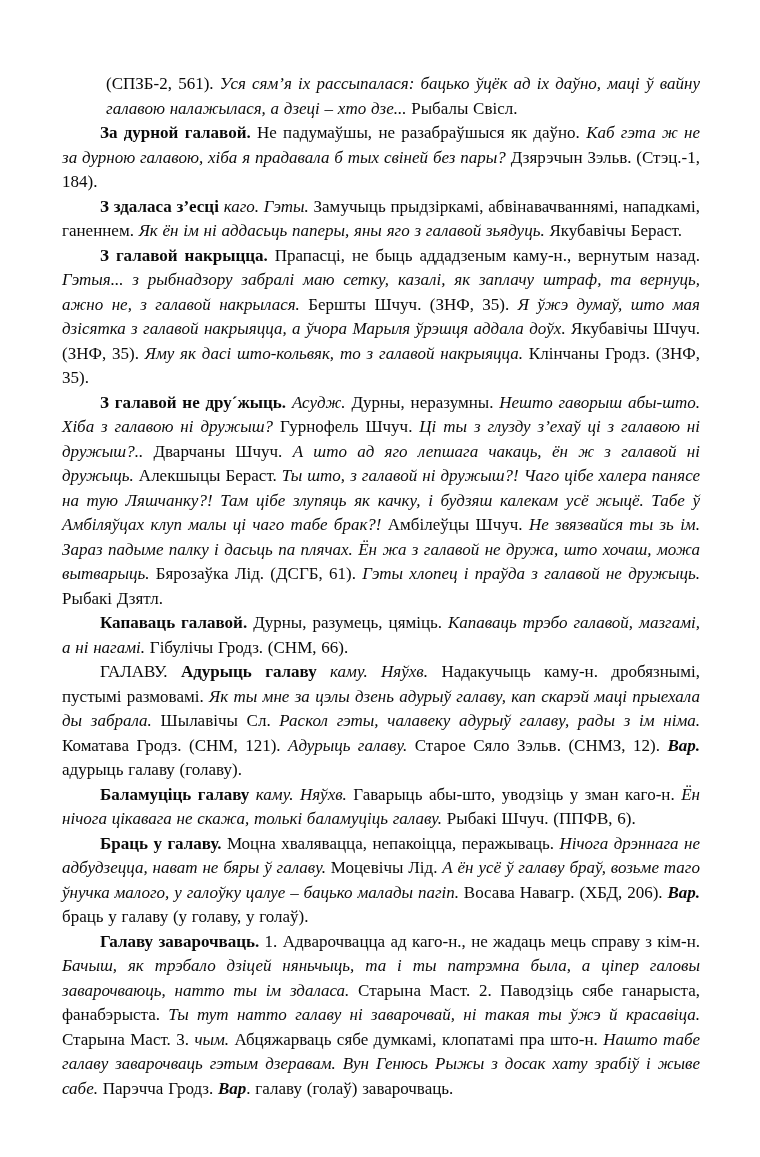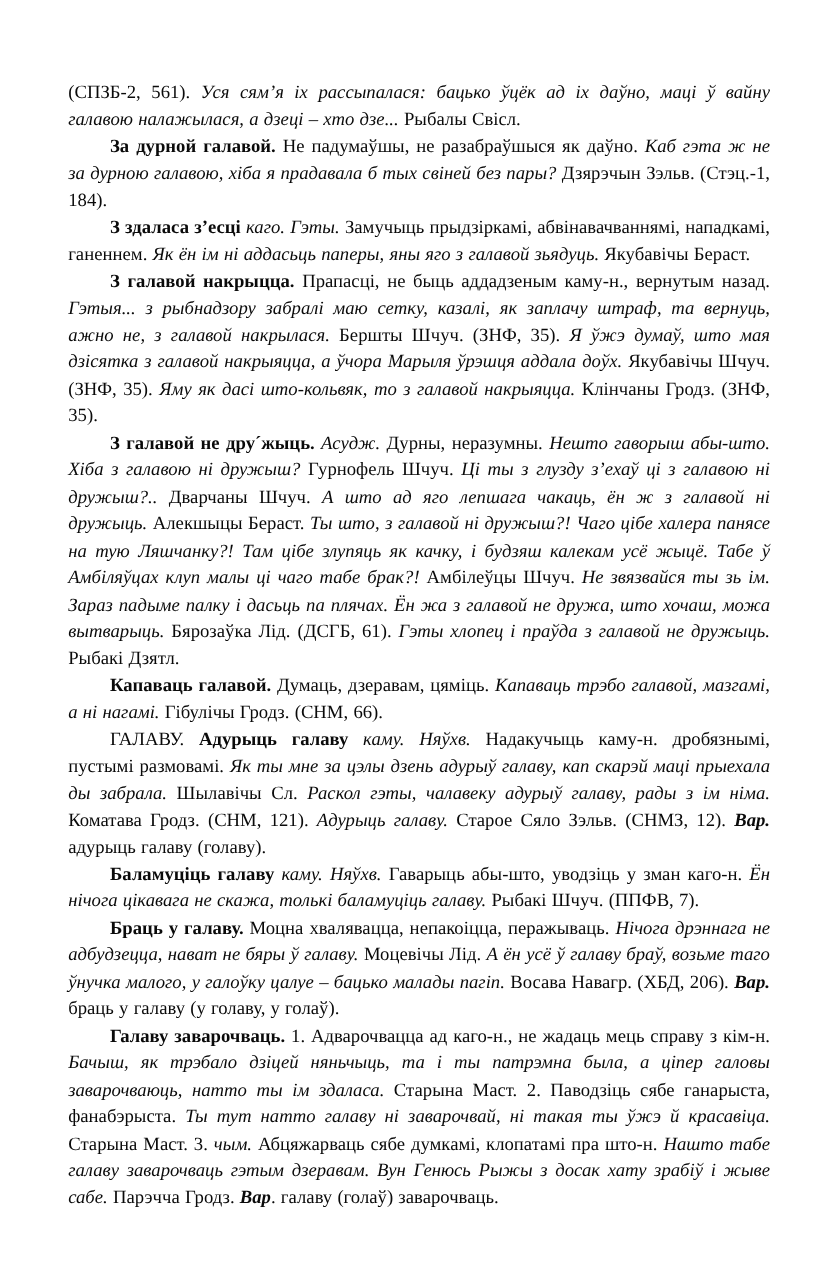--- a/index.html
+++ b/index.html
@@ -26,36 +26,37 @@
   .para {
     margin: 0;
     font-size: 17px;
     line-height: 24.5px;
     text-align: justify;
     text-indent: 38px;
     word-spacing: 0.5px;
   }
   .para.no-indent {
     text-indent: 0;
+    margin-left: 44px;
   }
   .run-r { font-weight: normal; font-style: normal; }
   .run-b { font-weight: 700; font-style: normal; }
   .run-i { font-weight: normal; font-style: italic; }
   .run-bi { font-weight: 700; font-style: italic; }
 </style>
 </head>
 <body>
 
 <div class="page">
   <div class="text-block">
 
     <p class="para no-indent"><span class="run-r">(СПЗБ-2, 561). </span><span class="run-i">Уся сям’я іх рассыпалася: бацько ўцёк ад іх даўно, маці ў вайну галавою налажылася, а дзеці – хто дзе... </span><span class="run-r">Рыбалы Свісл.</span></p>
       <p class="para"><span class="run-b">За дурной галавой. </span><span class="run-r">Не падумаўшы, не разабраўшыся як даўно. </span><span class="run-i">Каб гэта ж не за дурною галавою, хіба я прадавала б тых свіней без пары? </span><span class="run-r">Дзярэчын Зэльв. (Стэц.-1, 184).</span></p>
       <p class="para"><span class="run-b">З здаласа з’есці </span><span class="run-i">каго. Гэты. </span><span class="run-r">Замучыць прыдзіркамі, абвінавачваннямі, нападкамі, ганеннем. </span><span class="run-i">Як ён ім ні аддасьць паперы, яны яго з галавой зьядуць. </span><span class="run-r">Якубавічы Бераст.</span></p>
       <p class="para"><span class="run-b">З галавой накрыцца. </span><span class="run-r">Прапасці, не быць аддадзеным каму-н., вернутым назад. </span><span class="run-i">Гэтыя... з рыбнадзору забралі маю сетку, казалі, як заплачу штраф, та вернуць, ажно не, з галавой накрылася. </span><span class="run-r">Бершты Шчуч. (ЗНФ, 35). </span><span class="run-i">Я ўжэ думаў, што мая дзісятка з галавой накрыяцца, а ўчора Марыля ўрэшця аддала доўх. </span><span class="run-r">Якубавічы Шчуч. (ЗНФ, 35). </span><span class="run-i">Яму як дасі што-кольвяк, то з галавой накрыяцца. </span><span class="run-r">Клінчаны Гродз. (ЗНФ, 35).</span></p>
       <p class="para"><span class="run-b">З галавой не дру´жыць. </span><span class="run-i">Асудж. </span><span class="run-r">Дурны, неразумны. </span><span class="run-i">Нешто гаворыш абы-што. Хіба з галавою ні дружыш? </span><span class="run-r">Гурнофель Шчуч. </span><span class="run-i">Ці ты з глузду з’ехаў ці з галавою ні дружыш?.. </span><span class="run-r">Дварчаны Шчуч. </span><span class="run-i">А што ад яго лепшага чакаць, ён ж з галавой ні дружыць. </span><span class="run-r">Алекшыцы Бераст. </span><span class="run-i">Ты што, з галавой ні дружыш?! Чаго цібе халера панясе на тую Ляшчанку?! Там цібе злупяць як качку, і будзяш калекам усё жыцё. Табе ў Амбіляўцах клуп малы ці чаго табе брак?! </span><span class="run-r">Амбілеўцы Шчуч. </span><span class="run-i">Не звязвайся ты зь ім. Зараз падыме палку і дасьць па плячах. Ён жа з галавой не дружа, што хочаш, можа вытварыць. </span><span class="run-r">Бярозаўка Лід. (ДСГБ, 61). </span><span class="run-i">Гэты хлопец і праўда з галавой не дружыць. </span><span class="run-r">Рыбакі Дзятл.</span></p>
-      <p class="para"><span class="run-b">Капаваць галавой. </span><span class="run-r">Думаць, дзеравам, цяміць. </span><span class="run-i">Капаваць трэбо галавой, мазгамі, а ні нагамі. </span><span class="run-r">Гібулічы Гродз. (СНМ, 66).</span></p>
+      <p class="para"><span class="run-b">Капаваць галавой. </span><span class="run-r">Дурны, разумець, цяміць. </span><span class="run-i">Капаваць трэбо галавой, мазгамі, а ні нагамі. </span><span class="run-r">Гібулічы Гродз. (СНМ, 66).</span></p>
       <p class="para"><span class="run-r">ГАЛАВУ. </span><span class="run-b">Адурыць галаву </span><span class="run-i">каму. Няўхв. </span><span class="run-r">Надакучыць каму-н. дробязнымі, пустымі размовамі. </span><span class="run-i">Як ты мне за цэлы дзень адурыў галаву, кап скарэй маці прыехала ды забрала. </span><span class="run-r">Шылавічы Сл. </span><span class="run-i">Раскол гэты, чалавеку адурыў галаву, рады з ім німа. </span><span class="run-r">Коматава Гродз. (СНМ, 121). </span><span class="run-i">Адурыць галаву. </span><span class="run-r">Старое Сяло Зэльв. (СНМЗ, 12). </span><span class="run-bi">Вар. </span><span class="run-r">адурыць галаву (голаву).</span></p>
-      <p class="para"><span class="run-b">Баламуціць галаву </span><span class="run-i">каму. Няўхв. </span><span class="run-r">Гаварыць абы-што, уводзіць у зман каго-н. </span><span class="run-i">Ён нічога цікавага не скажа, толькі баламуціць галаву. </span><span class="run-r">Рыбакі Шчуч. (ППФВ, 7).</span></p>
+      <p class="para"><span class="run-b">Баламуціць галаву </span><span class="run-i">каму. Няўхв. </span><span class="run-r">Гаварыць абы-што, уводзіць у зман каго-н. </span><span class="run-i">Ён нічога цікавага не скажа, толькі баламуціць галаву. </span><span class="run-r">Рыбакі Шчуч. (ППФВ, 6).</span></p>
       <p class="para"><span class="run-b">Браць у галаву. </span><span class="run-r">Моцна хвалявацца, непакоіцца, перажываць. </span><span class="run-i">Нічога дрэннага не адбудзецца, нават не бяры ў галаву. </span><span class="run-r">Моцевічы Лід. </span><span class="run-i">А ён усё ў галаву браў, возьме таго ўнучка малого, у галоўку цалуе – бацько малады пагіп. </span><span class="run-r">Восава Навагр. (ХБД, 206). </span><span class="run-bi">Вар. </span><span class="run-r">браць у галаву (у голаву, у голаў).</span></p>
       <p class="para"><span class="run-b">Галаву заварочваць. </span><span class="run-r">1. Адварочвацца ад каго-н., не жадаць мець справу з кім-н. </span><span class="run-i">Бачыш, як трэбало дзіцей няньчыць, та і ты патрэмна была, а ціпер галовы заварочваюць, натто ты ім здаласа. </span><span class="run-r">Старына Маст. 2. Паводзіць сябе ганарыста, фанабэрыста. </span><span class="run-i">Ты тут натто галаву ні заварочвай, ні такая ты ўжэ й красавіца. </span><span class="run-r">Старына Маст. 3. </span><span class="run-i">чым. </span><span class="run-r">Абцяжарваць сябе думкамі, клопатамі пра што-н. </span><span class="run-i">Нашто табе галаву заварочваць гэтым дзеравам. Вун Генюсь Рыжы з досак хату зрабіў і жыве сабе. </span><span class="run-r">Парэчча Гродз. </span><span class="run-bi">Вар</span><span class="run-r">. галаву (голаў) заварочваць.</span></p>
   </div>
 </div>
 
 </body></html>

